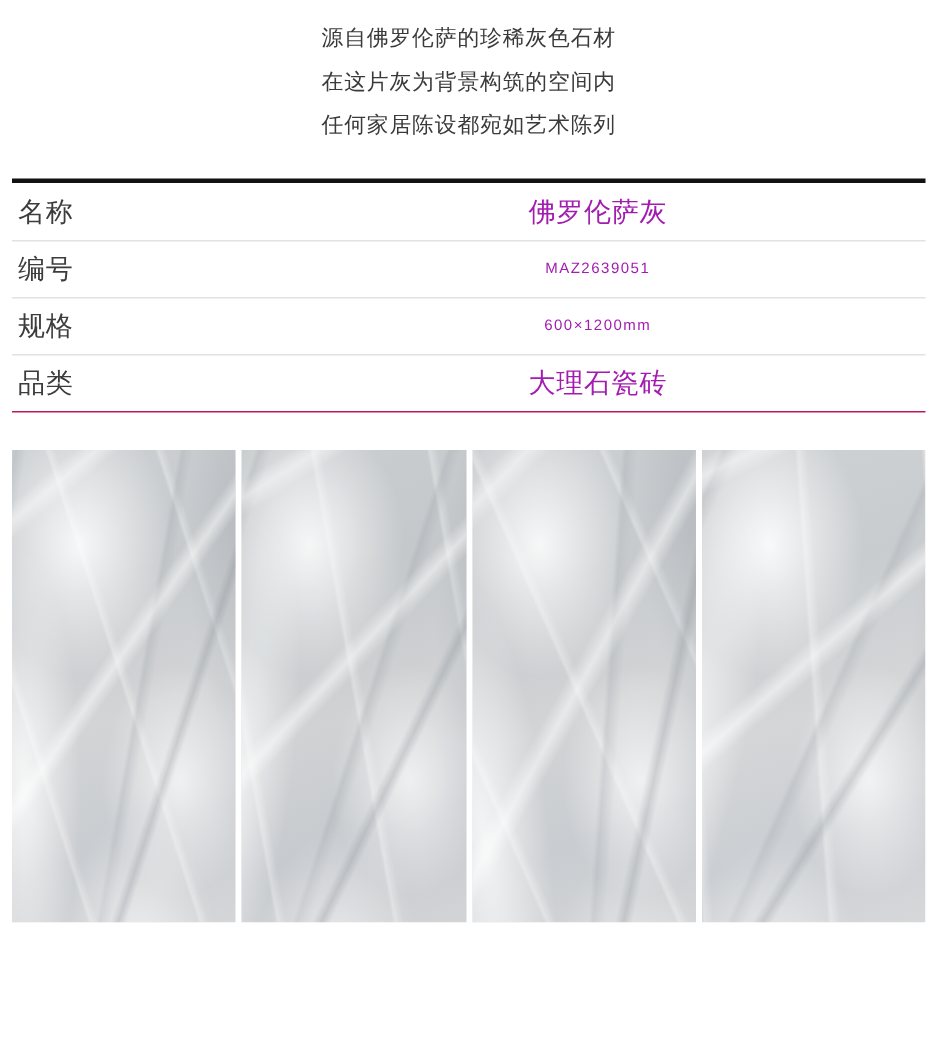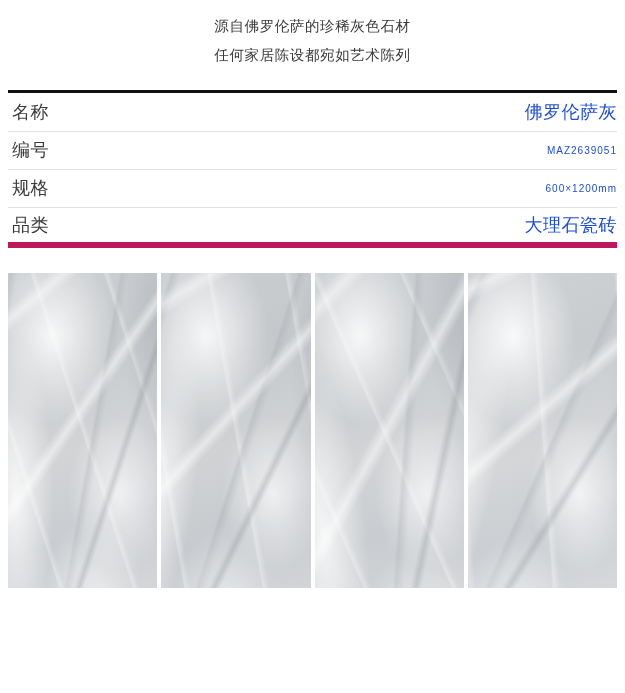--- a/index.html
+++ b/index.html
@@ -52,34 +52,34 @@
     height: 38px;
   }
   .spec-table td {
     border-bottom: 1px solid #e2e2e2;
     font-size: 18px;
     color: #3c3c3c;
     vertical-align: middle;
     padding: 0;
   }
   .spec-table tr:last-child td {
-    border-bottom: 6px solid #be185d;
+    border-bottom: 1px solid #be185d;
     margin-top: 12px;
   }
   td.spec-label {
     width: 120px;
     padding-left: 4px;
     letter-spacing: 0.5px;
     color: #3c3c3c;
   }
   td.spec-value {
-    text-align: right;
+    text-align: center;
     padding-left: 48px;
     letter-spacing: 0.5px;
-    color: #1d4ed8;
+    color: #a21caf;
   }
   td.spec-value.num {
     font-family: Liberation Sans, sans-serif;
     font-size: 10px;
     letter-spacing: 1px;
   }
 
   
   .tile-strip {
     margin: 25px 8px 0 8px;
@@ -142,20 +142,21 @@
   .tile.t4 { filter: brightness(1.01); }
   .tile.t4 .vein { transform: rotate(14deg) scale(1.2); }
 </style>
 </head>
 <body>
 
 <div class="page">
 
   <div class="intro">
     <div class="intro-line">源自佛罗伦萨的珍稀灰色石材</div>
+    <div class="intro-line">在这片灰为背景构筑的空间内</div>
     <div class="intro-line">任何家居陈设都宛如艺术陈列</div>
   </div>
 
   <div class="rule-thick"></div>
 
   <table class="spec-table">
     <tbody>
       <tr>
         <td class="spec-label">名称</td>
         <td class="spec-value">佛罗伦萨灰</td>

